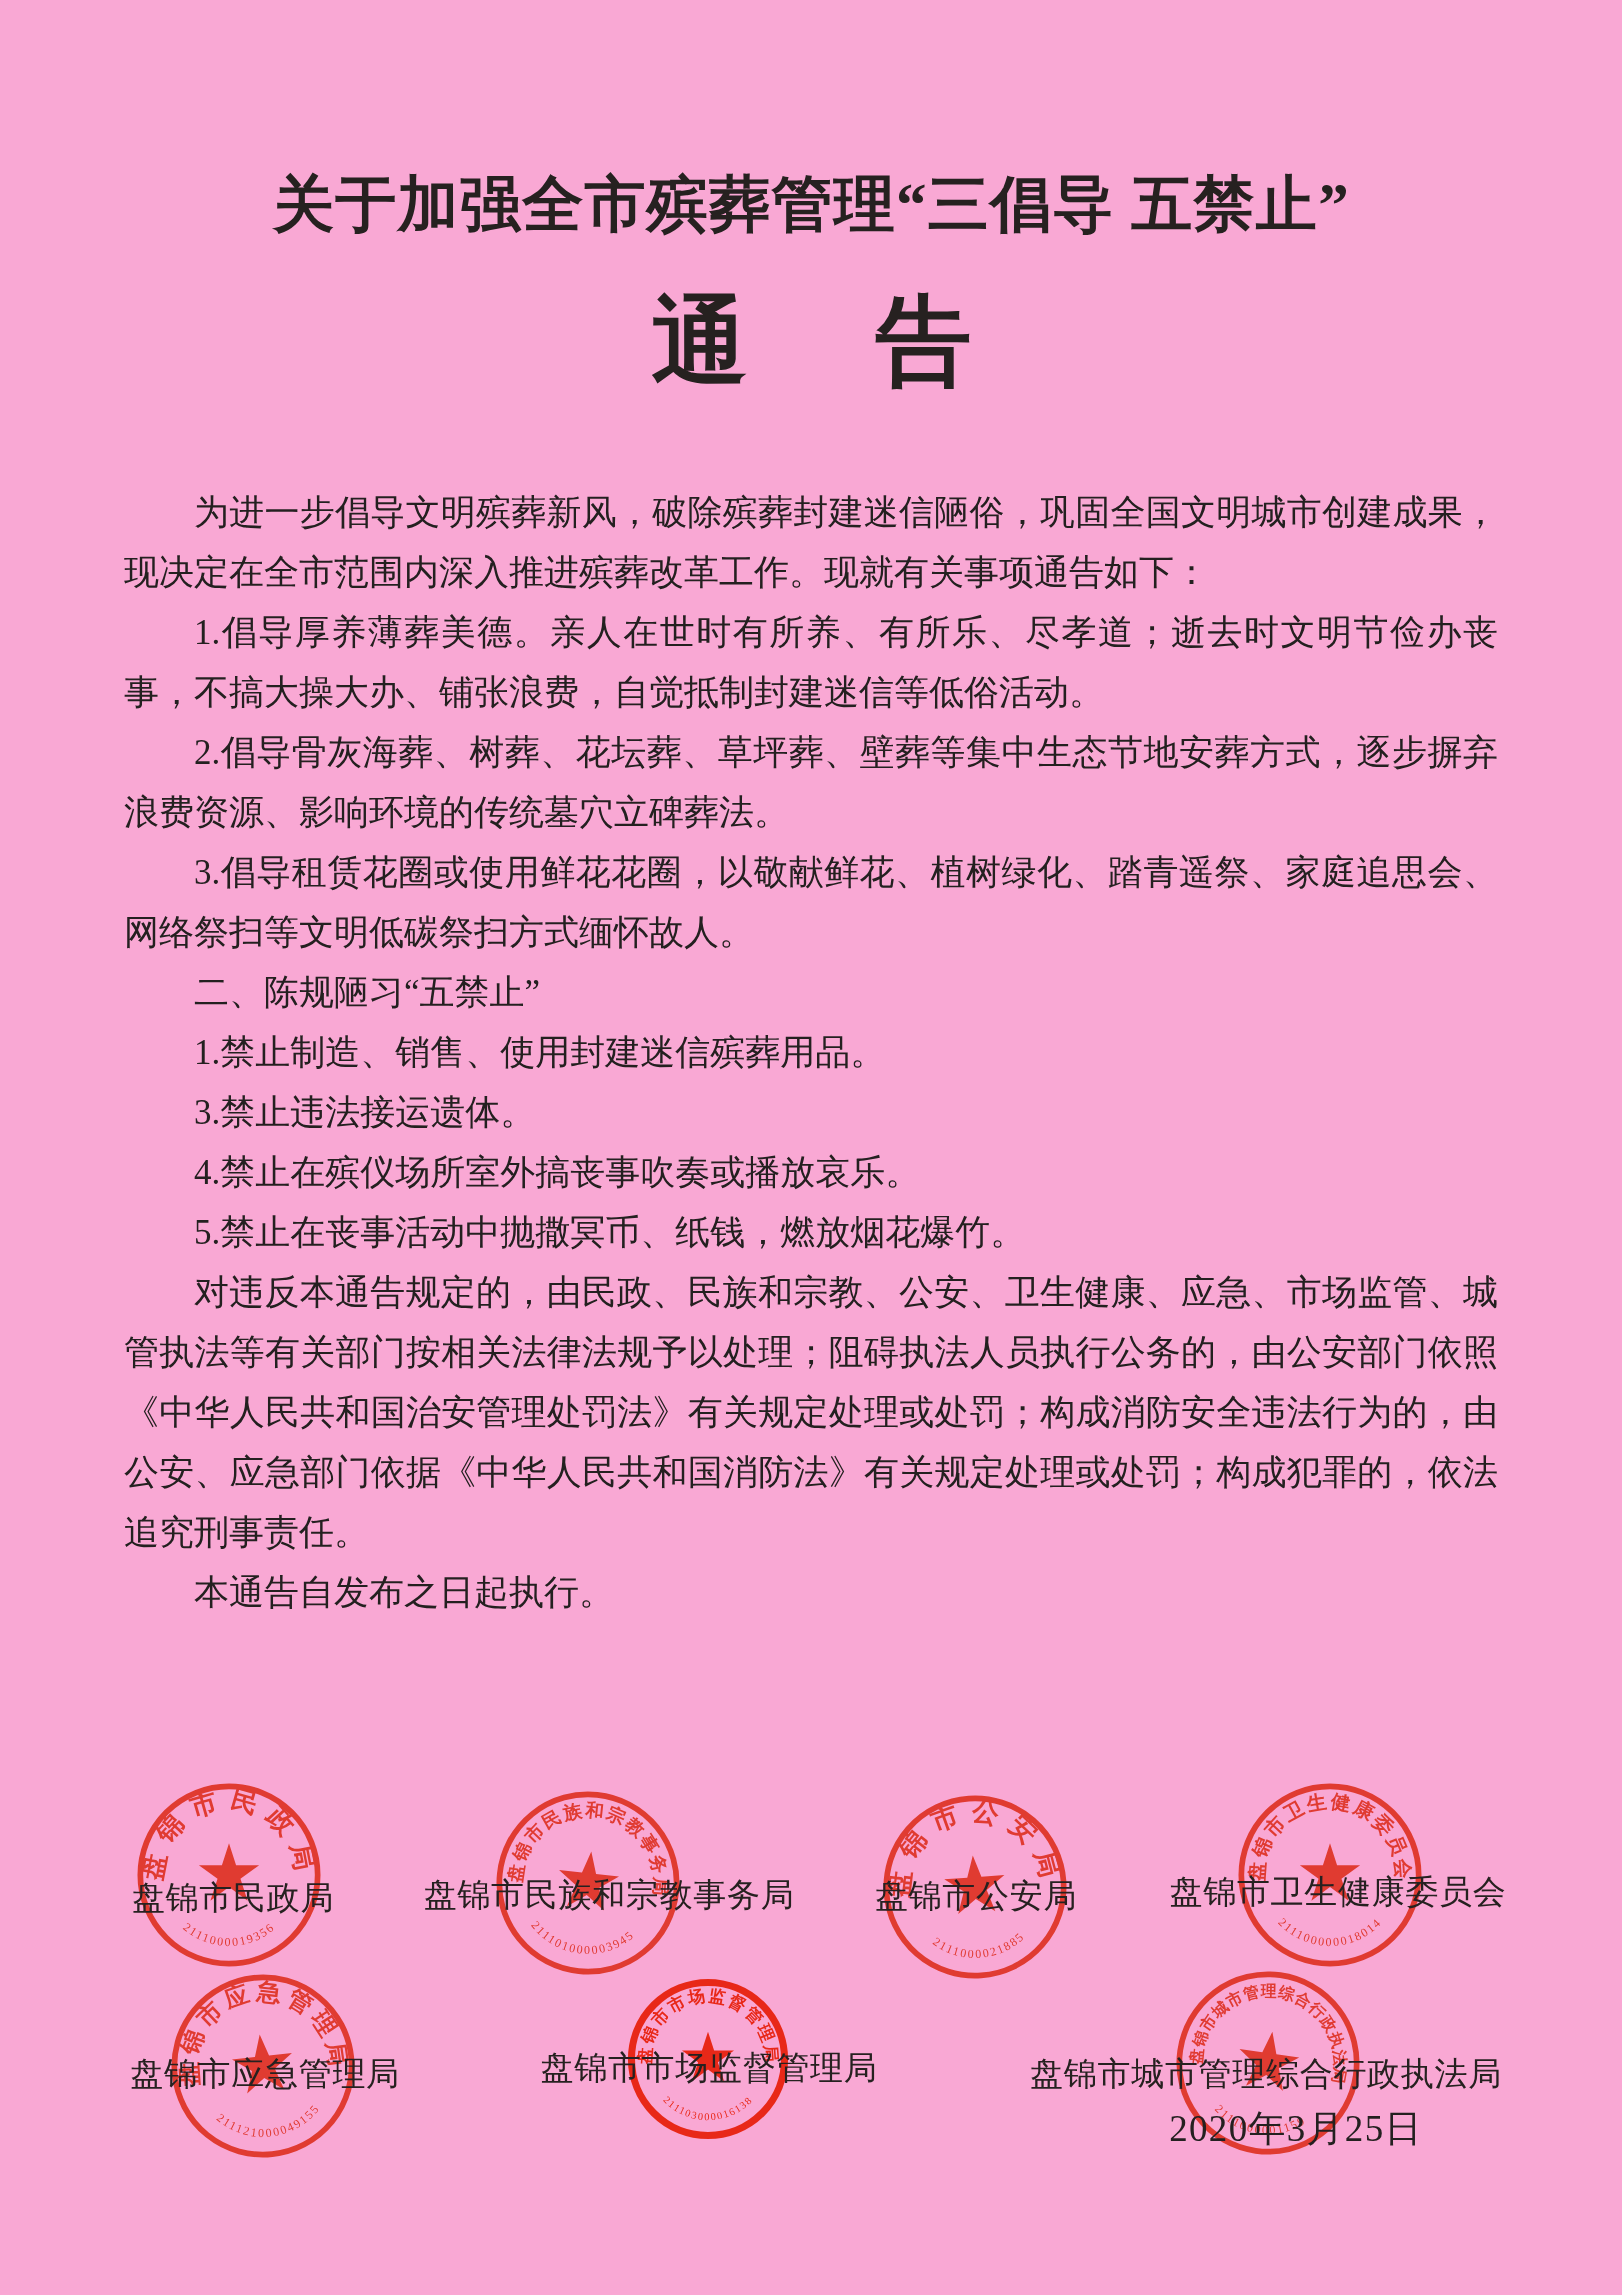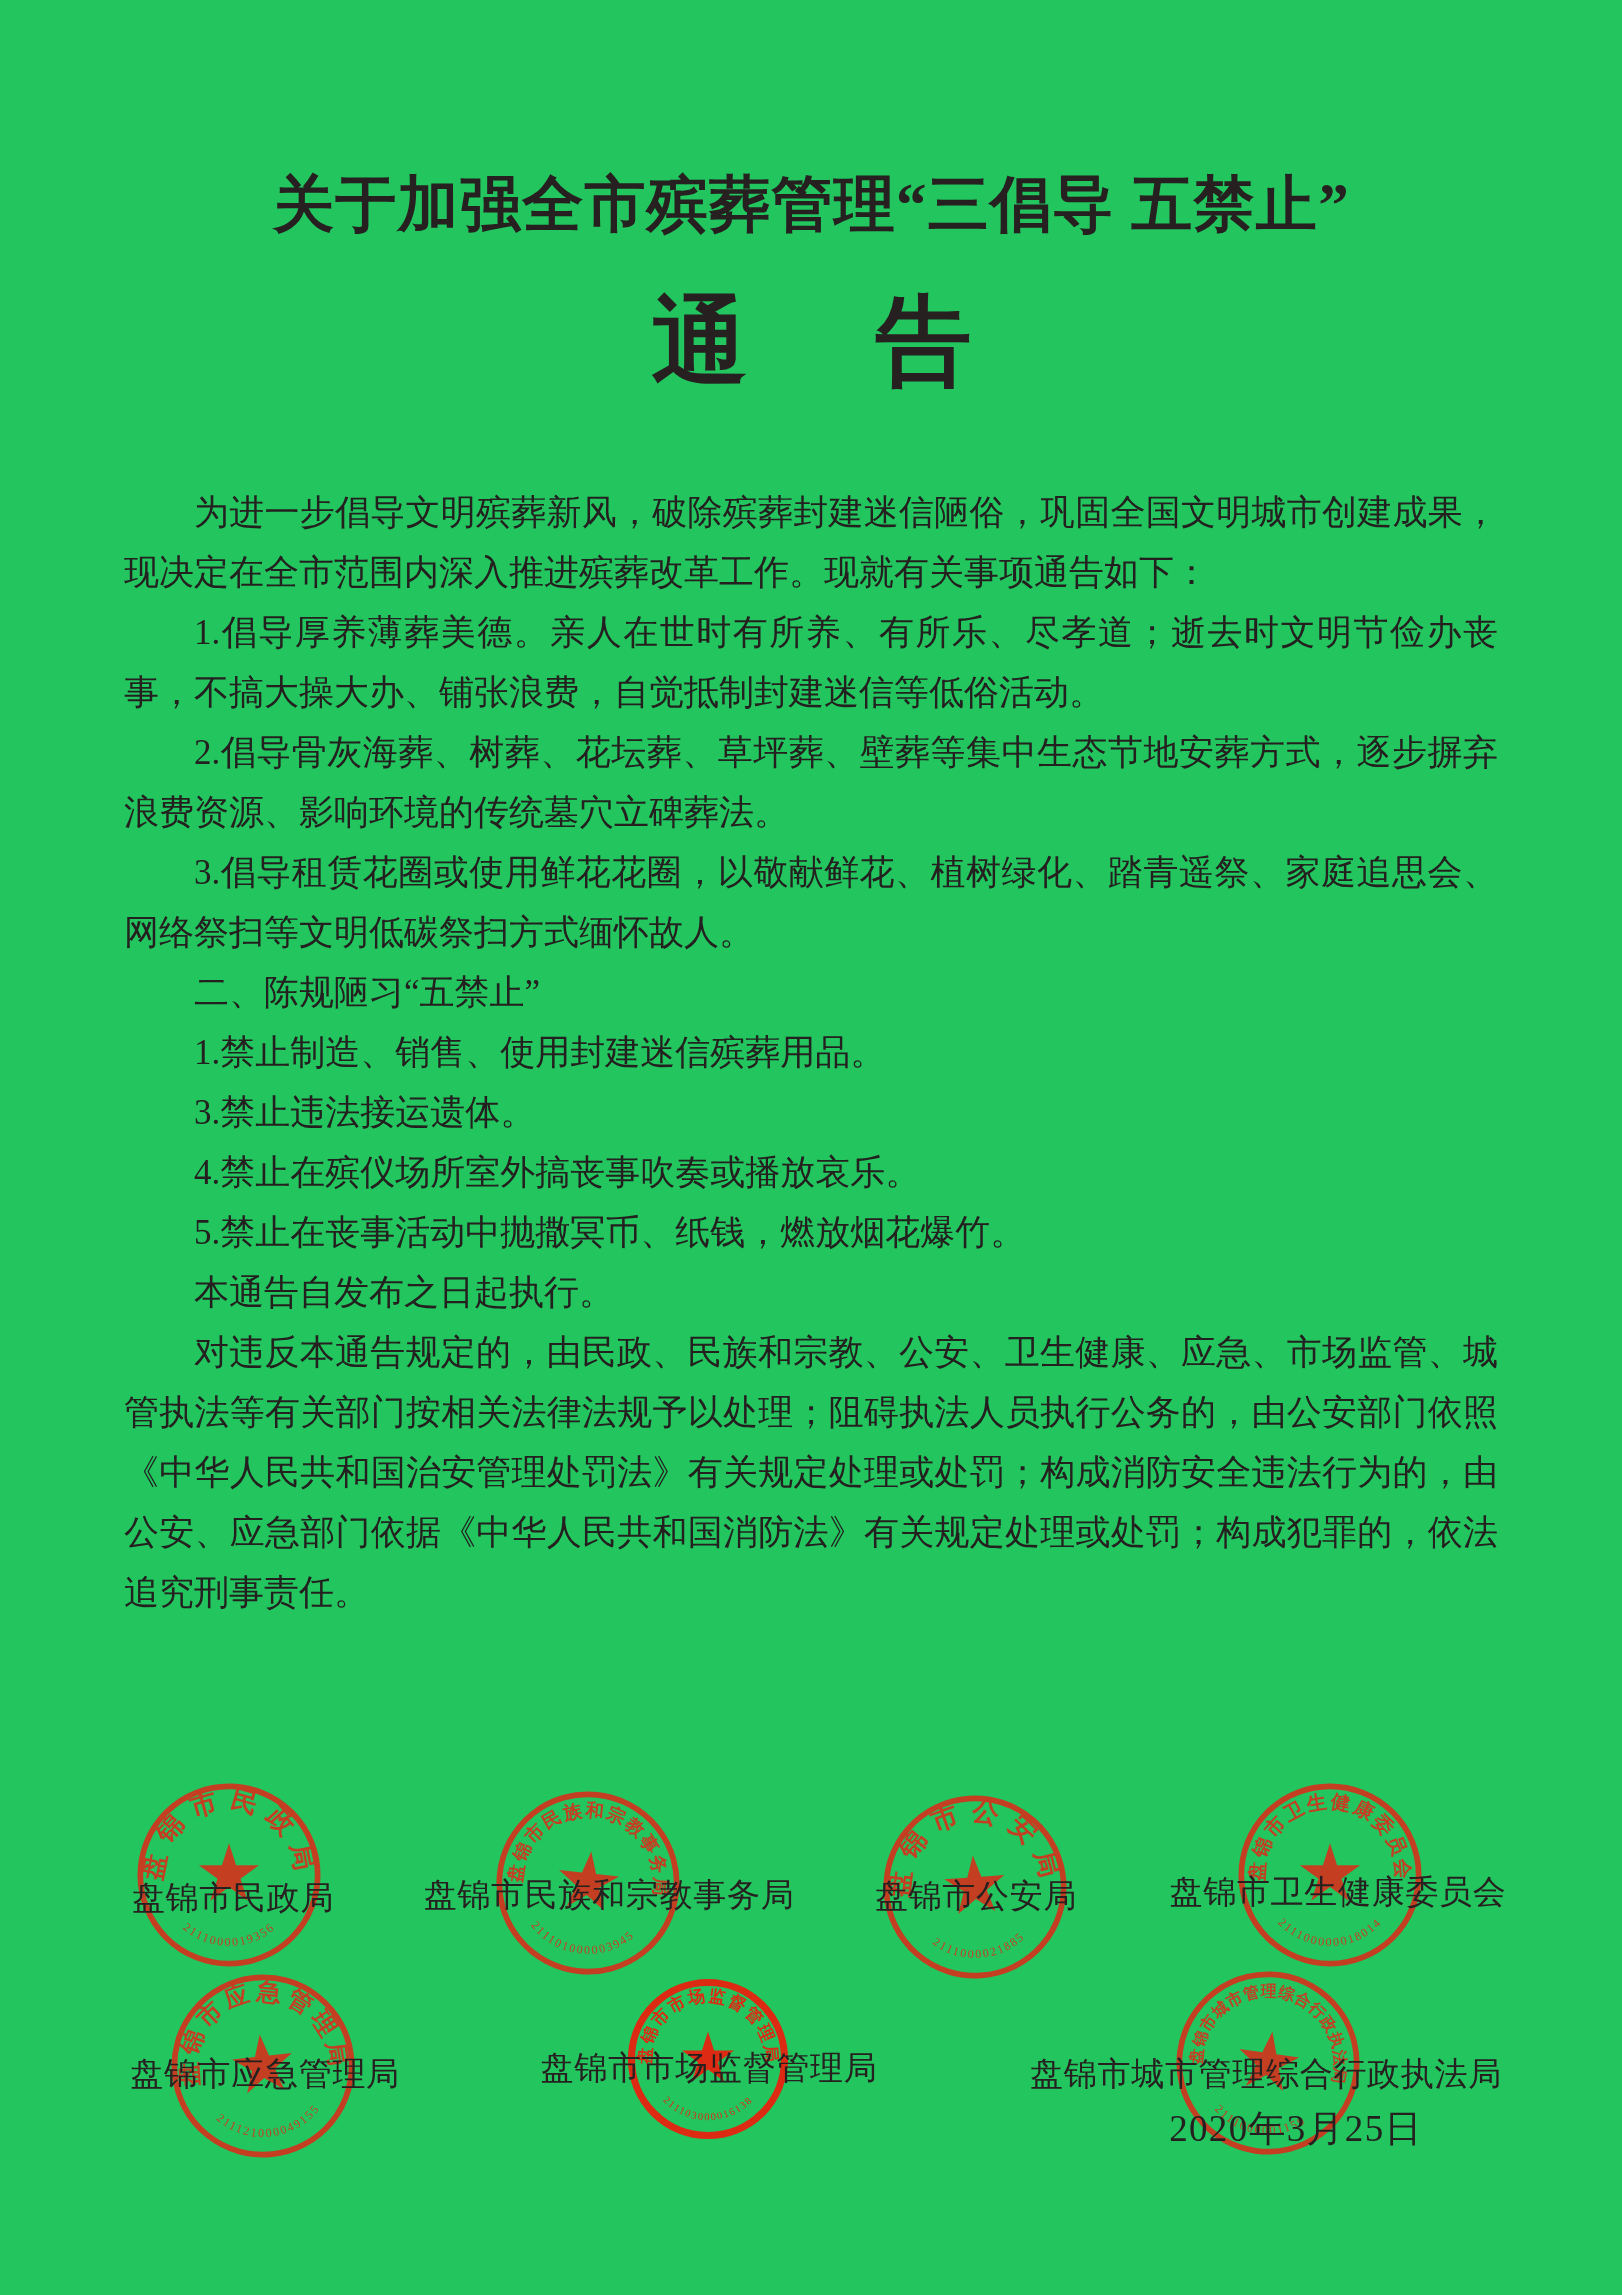--- a/index.html
+++ b/index.html
@@ -1,19 +1,19 @@
 <!DOCTYPE html>
 <html style="font-size:10.5px"><head>
 <meta charset="utf-8">
 <style>
   html,body{margin:0;padding:0;background:#888;}
   .page{
     position:relative;
     width:1623px;height:2295px;
-    background:#22c55e;
+    background:#f9a8d4;
     margin:0 auto;
     overflow:hidden;
     font-family:"Liberation Serif","DejaVu Serif",serif;
     color:#231e1d;
   }
   .doc-title{
     position:absolute;top:171px;left:0;width:100%;
     margin:0;text-align:center;
     font-size:61px;font-weight:700;letter-spacing:1.3px;
     color:#262120;line-height:1.1;
@@ -84,22 +84,22 @@
   <div class="body-text">
     <p>为进一步倡导文明殡葬新风，破除殡葬封建迷信陋俗，巩固全国文明城市创建成果，现决定在全市范围内深入推进殡葬改革工作。现就有关事项通告如下：</p>
     <p>1.倡导厚养薄葬美德。亲人在世时有所养、有所乐、尽孝道；逝去时文明节俭办丧事，不搞大操大办、铺张浪费，自觉抵制封建迷信等低俗活动。</p>
     <p>2.倡导骨灰海葬、树葬、花坛葬、草坪葬、壁葬等集中生态节地安葬方式，逐步摒弃浪费资源、影响环境的传统墓穴立碑葬法。</p>
     <p>3.倡导租赁花圈或使用鲜花花圈，以敬献鲜花、植树绿化、踏青遥祭、家庭追思会、网络祭扫等文明低碳祭扫方式缅怀故人。</p>
     <p>二、陈规陋习“五禁止”</p>
     <p>1.禁止制造、销售、使用封建迷信殡葬用品。</p>
     <p>3.禁止违法接运遗体。</p>
     <p>4.禁止在殡仪场所室外搞丧事吹奏或播放哀乐。</p>
     <p>5.禁止在丧事活动中抛撒冥币、纸钱，燃放烟花爆竹。</p>
+    <p>对违反本通告规定的，由民政、民族和宗教、公安、卫生健康、应急、市场监管、城管执法等有关部门按相关法律法规予以处理；阻碍执法人员执行公务的，由公安部门依照《中华人民共和国治安管理处罚法》有关规定处理或处罚；构成消防安全违法行为的，由公安、应急部门依据《中华人民共和国消防法》有关规定处理或处罚；构成犯罪的，依法追究刑事责任。</p>
     <p>本通告自发布之日起执行。</p>
-    <p>对违反本通告规定的，由民政、民族和宗教、公安、卫生健康、应急、市场监管、城管执法等有关部门按相关法律法规予以处理；阻碍执法人员执行公务的，由公安部门依照《中华人民共和国治安管理处罚法》有关规定处理或处罚；构成消防安全违法行为的，由公安、应急部门依据《中华人民共和国消防法》有关规定处理或处罚；构成犯罪的，依法追究刑事责任。</p>
   </div>
 
   <div class="org-label l1">盘锦市民政局</div>
   <div class="org-label l2">盘锦市民族和宗教事务局</div>
   <div class="org-label l3">盘锦市公安局</div>
   <div class="org-label l4">盘锦市卫生健康委员会</div>
   <div class="org-label l5">盘锦市应急管理局</div>
   <div class="org-label l6">盘锦市市场监督管理局</div>
   <div class="org-label l7">盘锦市城市管理综合行政执法局</div>
   <div class="issue-date">2020年3月25日</div>

